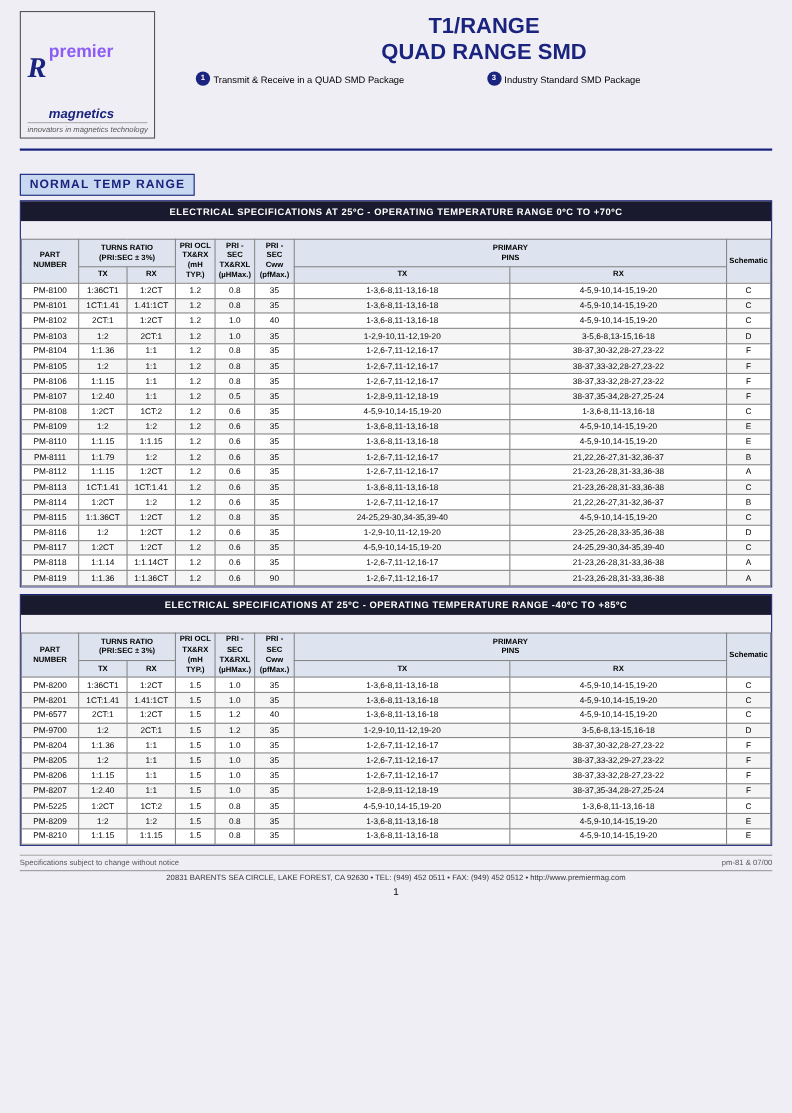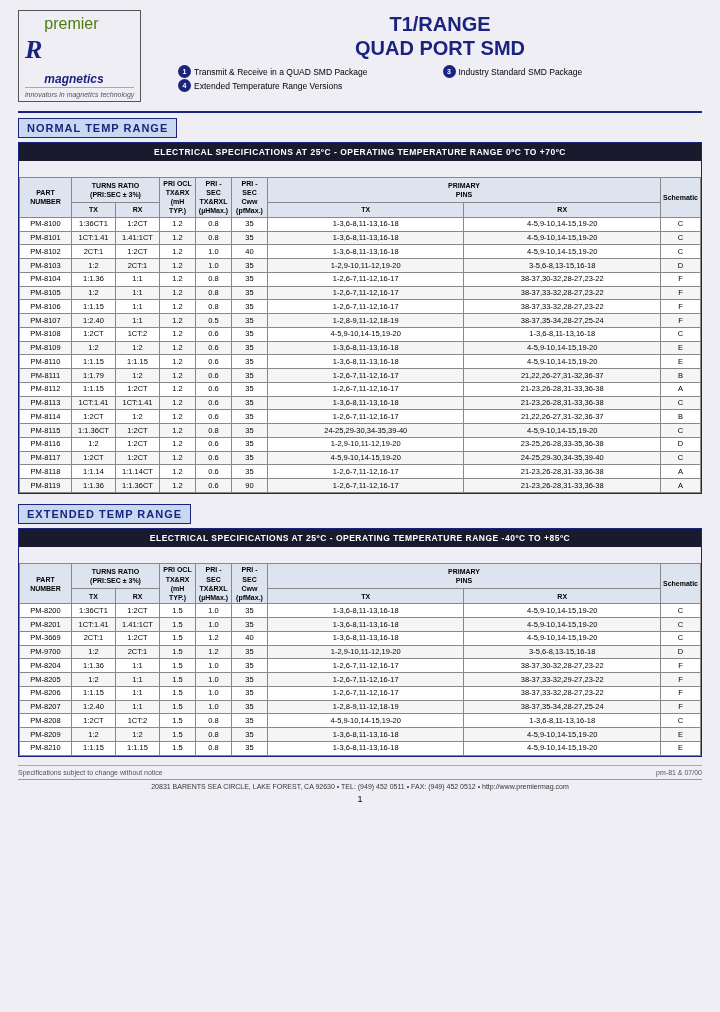--- a/index.html
+++ b/index.html
@@ -100,21 +100,21 @@
     
     .section-label {
       background: #c8d8f0;
       border: 1.5px solid #1a237e;
       padding: 3px 8px;
       font-size: 11px;
       font-weight: bold;
       color: #1a237e;
       display: inline-block;
       margin-bottom: 4px;
-      margin-top: 4px;
+      margin-top: 20px;
       letter-spacing: 1px;
     }
     
     .spec-header {
       background: #1a1a2e;
       color: white;
       text-align: center;
       font-size: 8.5px;
       font-weight: bold;
       padding: 4px 0;
@@ -194,44 +194,40 @@
 <body>
 
 <div class="page">
 
   <div class="header">
     <div class="logo-area">
       <div class="logo-box">
         <div style="display:flex;align-items:center;">
           <span class="logo-rm" style="font-family:serif;font-size:26px;font-style:italic;color:#1a237e;font-weight:bold;margin-right:2px;">R</span>
           <div>
-            <div class="logo-premier" style="font-size:16px;font-weight:normal;color:#4d7c0f;line-height:1.1;">premier</div>
+            <div class="logo-premier" style="font-size:16px;font-weight:bold;color:#8b5cf6;line-height:1.1;margin-top:24px;">premier</div>
             <div class="logo-magnetics" style="font-size:12px;color:#1a237e;font-style:italic;line-height:1;">magnetics</div>
           </div>
         </div>
         <div style="border-top:1px solid #aaa;margin-top:2px;padding-top:1px;">
           <span class="logo-tagline" style="font-size:7px;color:#555;font-style:italic;">innovators in magnetics technology</span>
         </div>
       </div>
     </div>
     <div class="title-area">
       <div class="main-title">T1/RANGE</div>
-      <div class="main-title">QUAD PORT SMD</div>
+      <div class="main-title">QUAD RANGE SMD</div>
       <div class="features">
         <div class="feature-item">
           <span class="feature-num">1</span>
           <span>Transmit &amp; Receive in a QUAD SMD Package</span>
         </div>
         <div class="feature-item">
           <span class="feature-num">3</span>
           <span>Industry Standard SMD Package</span>
-        </div>
-        <div class="feature-item">
-          <span class="feature-num">4</span>
-          <span>Extended Temperature Range Versions</span>
         </div>
       </div>
     </div>
   </div>
 
   <div class="divider-line"></div>
 
   <div>
     <div class="section-label">NORMAL  TEMP  RANGE</div>
     <div class="table-wrapper">
@@ -474,21 +470,20 @@
       <td>1-2,6-7,11-12,16-17</td>
       <td>21-23,26-28,31-33,36-38</td>
       <td>A</td>
     </tr>
           </tbody>
       </table>
     </div>
   </div>
 
   <div>
-    <div class="section-label">EXTENDED  TEMP  RANGE</div>
     <div class="table-wrapper">
       <div class="spec-header">ELECTRICAL SPECIFICATIONS AT 25ºC - OPERATING TEMPERATURE RANGE -40ºC TO +85ºC</div>
       <table class="data-table">
         <thead>
           <tr>
             <th rowspan="2" class="col-part">PART<br>NUMBER</th>
             <th colspan="2">TURNS RATIO<br>(PRI:SEC ± 3%)</th>
             <th rowspan="2" class="col-priocl">PRI OCL<br>TX&amp;RX<br>(mH TYP.)</th>
             <th rowspan="2" class="col-prisec1">PRI - SEC<br>TX&amp;RXL<br>(µHMax.)</th>
             <th rowspan="2" class="col-prisec2">PRI - SEC<br>Cww<br>(pfMax.)</th>
@@ -519,21 +514,21 @@
       <td>1CT:1.41</td>
       <td>1.41:1CT</td>
       <td>1.5</td>
       <td>1.0</td>
       <td>35</td>
       <td>1-3,6-8,11-13,16-18</td>
       <td>4-5,9-10,14-15,19-20</td>
       <td>C</td>
     </tr>
             <tr>
-      <td>PM-3669</td>
+      <td>PM-6577</td>
       <td>2CT:1</td>
       <td>1:2CT</td>
       <td>1.5</td>
       <td>1.2</td>
       <td>40</td>
       <td>1-3,6-8,11-13,16-18</td>
       <td>4-5,9-10,14-15,19-20</td>
       <td>C</td>
     </tr>
             <tr>
@@ -585,21 +580,21 @@
       <td>1:2.40</td>
       <td>1:1</td>
       <td>1.5</td>
       <td>1.0</td>
       <td>35</td>
       <td>1-2,8-9,11-12,18-19</td>
       <td>38-37,35-34,28-27,25-24</td>
       <td>F</td>
     </tr>
             <tr>
-      <td>PM-8208</td>
+      <td>PM-5225</td>
       <td>1:2CT</td>
       <td>1CT:2</td>
       <td>1.5</td>
       <td>0.8</td>
       <td>35</td>
       <td>4-5,9-10,14-15,19-20</td>
       <td>1-3,6-8,11-13,16-18</td>
       <td>C</td>
     </tr>
             <tr>

